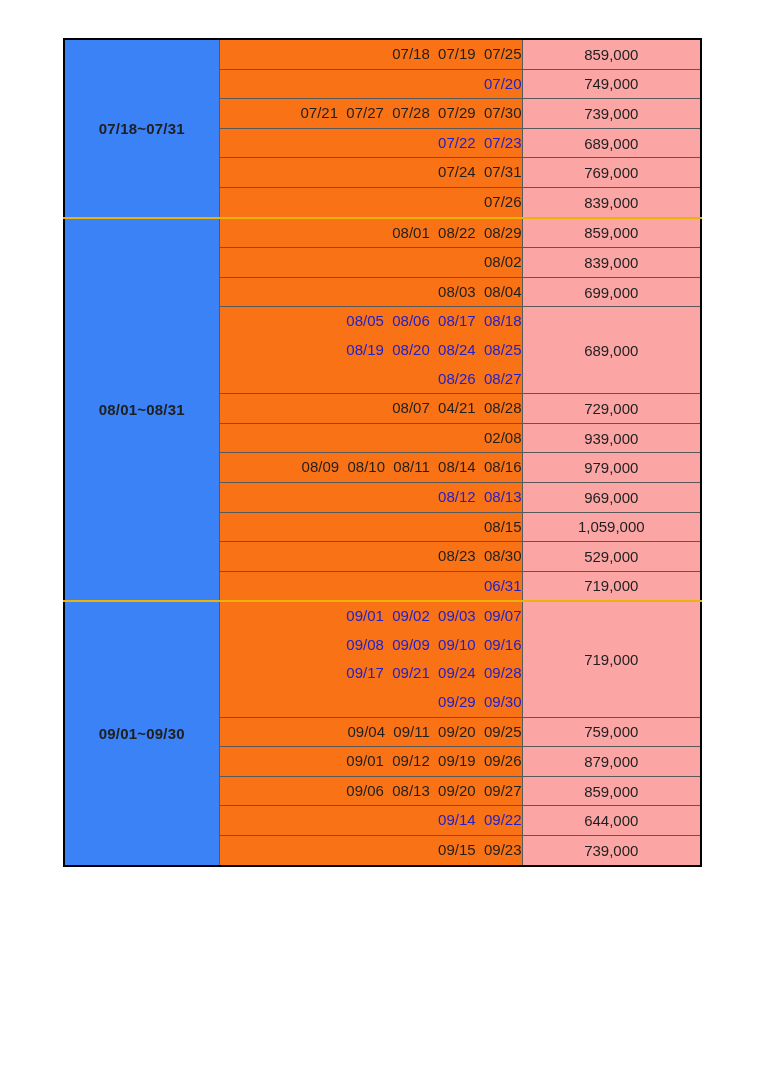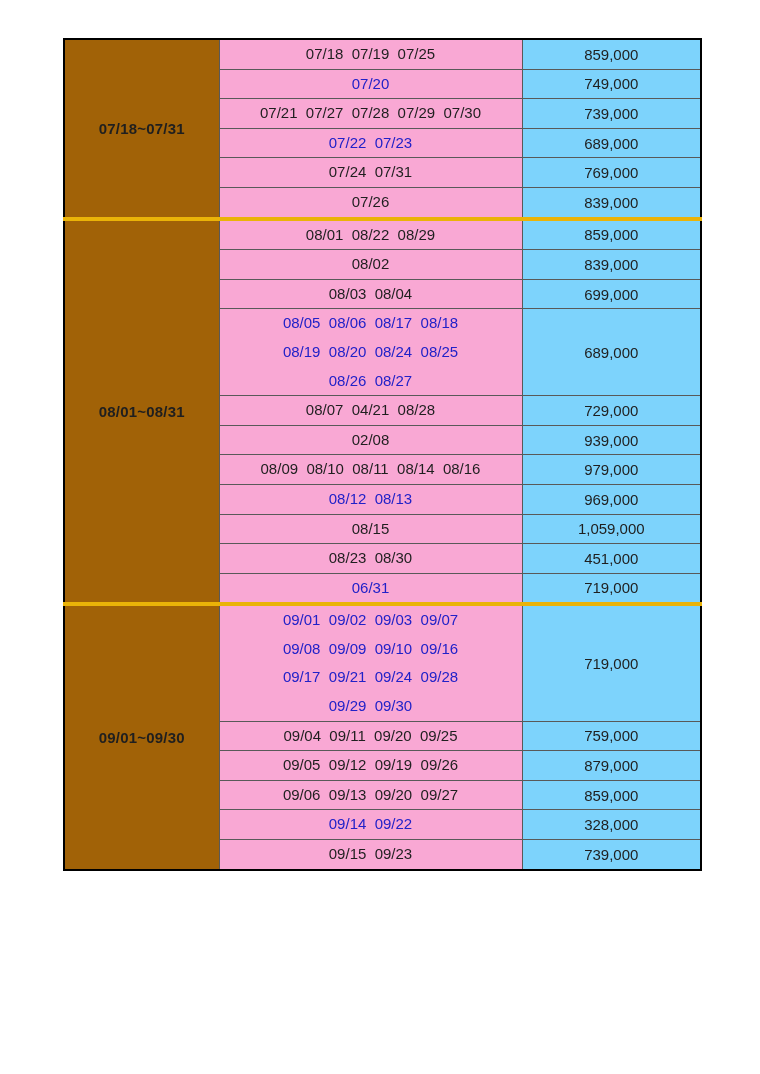--- a/index.html
+++ b/index.html
@@ -30,43 +30,43 @@
     border: 1px solid #595959;
     height: 28.6px;
     padding: 0;
     vertical-align: middle;
     font-size: 15px;
     color: #1f1f1f;
     box-sizing: border-box;
     overflow: hidden;
   }
   tr.section-start td {
-    border-top: 4px solid #eab308;
+    border-top: 2px solid #eab308;
   }
   td.range-cell {
-    background: #a16207;
+    background: #3b82f6;
     text-align: center;
     font-weight: bold;
     color: #111111;
     letter-spacing: 0.2px;
   }
   td.dates-cell {
-    background: #f9a8d4;
-    text-align: center;
+    background: #f97316;
+    text-align: right;
     padding-left: 8px;
     padding-right: 4px;
     white-space: pre-wrap;
     line-height: 28.6px;
   }
   td.dates-cell.highlight {
     color: var(--highlight-blue, #2121c8);
     font-weight: normal;
   }
   td.price-cell {
-    background: #7dd3fc;
+    background: #fca5a5;
     text-align: center;
     margin-top: 10px;
   }
 </style>
 </head>
 <body>
 
 <div class="page">
   <table class="pricing">
     <colgroup>
@@ -134,49 +134,49 @@
         <tr>
           <td class="dates-cell highlight">08/12  08/13</td>
           <td class="price-cell">969,000</td>
         </tr>
         <tr>
           <td class="dates-cell">08/15</td>
           <td class="price-cell">1,059,000</td>
         </tr>
         <tr>
           <td class="dates-cell">08/23  08/30</td>
-          <td class="price-cell">451,000</td>
+          <td class="price-cell">529,000</td>
         </tr>
         <tr>
           <td class="dates-cell highlight">06/31</td>
           <td class="price-cell">719,000</td>
         </tr>
         <tr class="section-start">
           <td class="range-cell" rowspan="6">09/01~09/30</td>
           <td class="dates-cell highlight">09/01  09/02  09/03  09/07
 09/08  09/09  09/10  09/16
 09/17  09/21  09/24  09/28
 09/29  09/30</td>
           <td class="price-cell">719,000</td>
         </tr>
         <tr>
           <td class="dates-cell">09/04  09/11  09/20  09/25</td>
           <td class="price-cell">759,000</td>
         </tr>
         <tr>
-          <td class="dates-cell">09/05  09/12  09/19  09/26</td>
+          <td class="dates-cell">09/01  09/12  09/19  09/26</td>
           <td class="price-cell">879,000</td>
         </tr>
         <tr>
-          <td class="dates-cell">09/06  09/13  09/20  09/27</td>
+          <td class="dates-cell">09/06  08/13  09/20  09/27</td>
           <td class="price-cell">859,000</td>
         </tr>
         <tr>
           <td class="dates-cell highlight">09/14  09/22</td>
-          <td class="price-cell">328,000</td>
+          <td class="price-cell">644,000</td>
         </tr>
         <tr>
           <td class="dates-cell">09/15  09/23</td>
           <td class="price-cell">739,000</td>
         </tr>
       </tbody>
   </table>
 </div>
 
 </body></html>

